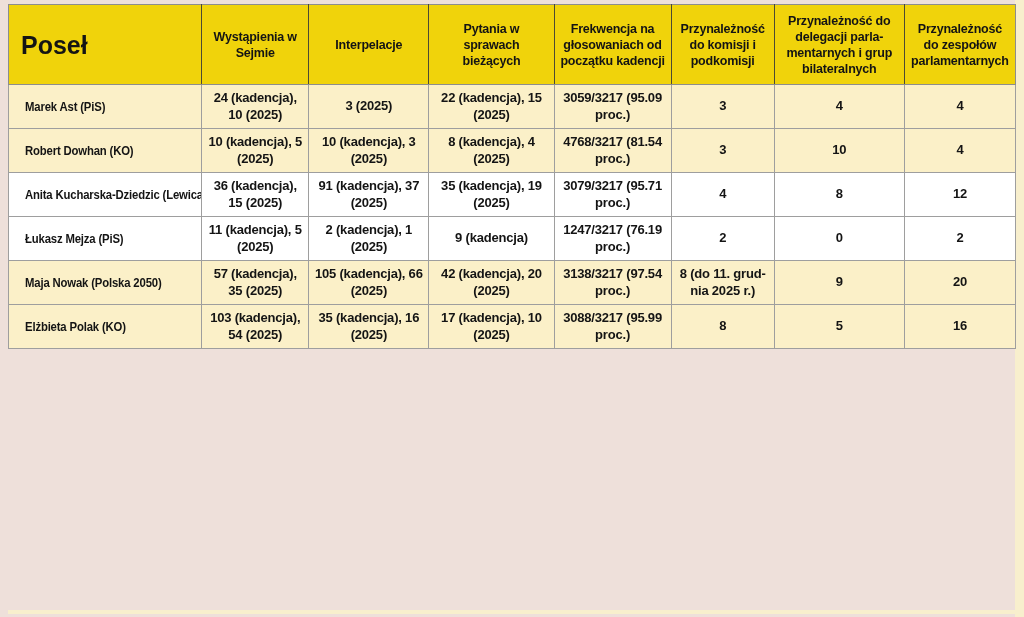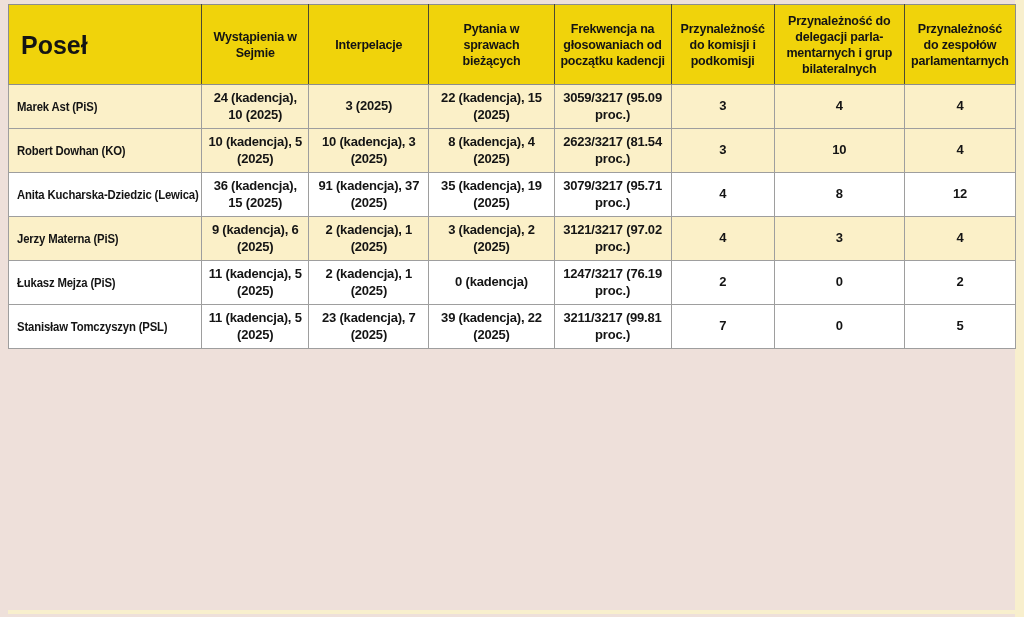--- a/index.html
+++ b/index.html
@@ -60,21 +60,21 @@
     line-height:1.3;
     text-align:center;
     vertical-align:middle;
     border:1px solid var(--grid-line);
     padding:2px 4px;
     letter-spacing:-0.2px;
     overflow:hidden;
   }
   td.name{
     text-align:left;
-    padding-left:8px;
+    padding-left:16px;
   }
   .name-inner{
     display:inline-block;
     white-space:nowrap;
     transform:scaleX(0.84);
     transform-origin:0 50%;
     font-size:13.5px;
   }
   tr.cream td{background:var(--row-alt-bg);}
   tr.white td{background:var(--row-bg);}
@@ -119,61 +119,61 @@
             <td>3059/3217 (95.09 proc.)</td>
             <td>3</td>
             <td>4</td>
             <td>4</td>
           </tr>
           <tr class="cream">
             <td class="name"><span class="name-inner">Robert Dowhan (KO)</span></td>
             <td>10 (kadencja), 5 (2025)</td>
             <td>10 (kadencja), 3 (2025)</td>
             <td>8 (kadencja), 4 (2025)</td>
-            <td>2623/3217 (81.54 proc.)</td>
+            <td>4768/3217 (81.54 proc.)</td>
             <td>3</td>
             <td>10</td>
             <td>4</td>
           </tr>
           <tr class="white">
             <td class="name"><span class="name-inner">Anita Kucharska-Dziedzic (Lewica)</span></td>
             <td>36 (kadencja), 15 (2025)</td>
             <td>91 (kadencja), 37 (2025)</td>
             <td>35 (kadencja), 19 (2025)</td>
             <td>3079/3217 (95.71 proc.)</td>
             <td>4</td>
             <td>8</td>
             <td>12</td>
           </tr>
-          <tr class="cream">
-            <td class="name"><span class="name-inner">Jerzy Materna (PiS)</span></td>
-            <td>9 (kadencja), 6 (2025)</td>
-            <td>2 (kadencja), 1 (2025)</td>
-            <td>3 (kadencja), 2 (2025)</td>
-            <td>3121/3217 (97.02 proc.)</td>
-            <td>4</td>
-            <td>3</td>
-            <td>4</td>
-          </tr>
           <tr class="white">
             <td class="name"><span class="name-inner">Łukasz Mejza (PiS)</span></td>
             <td>11 (kadencja), 5 (2025)</td>
             <td>2 (kadencja), 1 (2025)</td>
-            <td>0 (kadencja)</td>
+            <td>9 (kadencja)</td>
             <td>1247/3217 (76.19 proc.)</td>
             <td>2</td>
             <td>0</td>
             <td>2</td>
           </tr>
-          <tr class="white">
-            <td class="name"><span class="name-inner">Stanisław Tomczyszyn (PSL)</span></td>
-            <td>11 (kadencja), 5 (2025)</td>
-            <td>23 (kadencja), 7 (2025)</td>
-            <td>39 (kadencja), 22 (2025)</td>
-            <td>3211/3217 (99.81 proc.)</td>
-            <td>7</td>
-            <td>0</td>
+          <tr class="cream">
+            <td class="name"><span class="name-inner">Maja Nowak (Polska 2050)</span></td>
+            <td>57 (kadencja), 35 (2025)</td>
+            <td>105 (kadencja), 66 (2025)</td>
+            <td>42 (kadencja), 20 (2025)</td>
+            <td>3138/3217 (97.54 proc.)</td>
+            <td>8 (do 11. grud-nia 2025 r.)</td>
+            <td>9</td>
+            <td>20</td>
+          </tr>
+          <tr class="cream">
+            <td class="name"><span class="name-inner">Elżbieta Polak (KO)</span></td>
+            <td>103 (kadencja), 54 (2025)</td>
+            <td>35 (kadencja), 16 (2025)</td>
+            <td>17 (kadencja), 10 (2025)</td>
+            <td>3088/3217 (95.99 proc.)</td>
+            <td>8</td>
             <td>5</td>
+            <td>16</td>
           </tr>
         </tbody>
     </table>
   </div>
 </div>
 
 </body></html>

